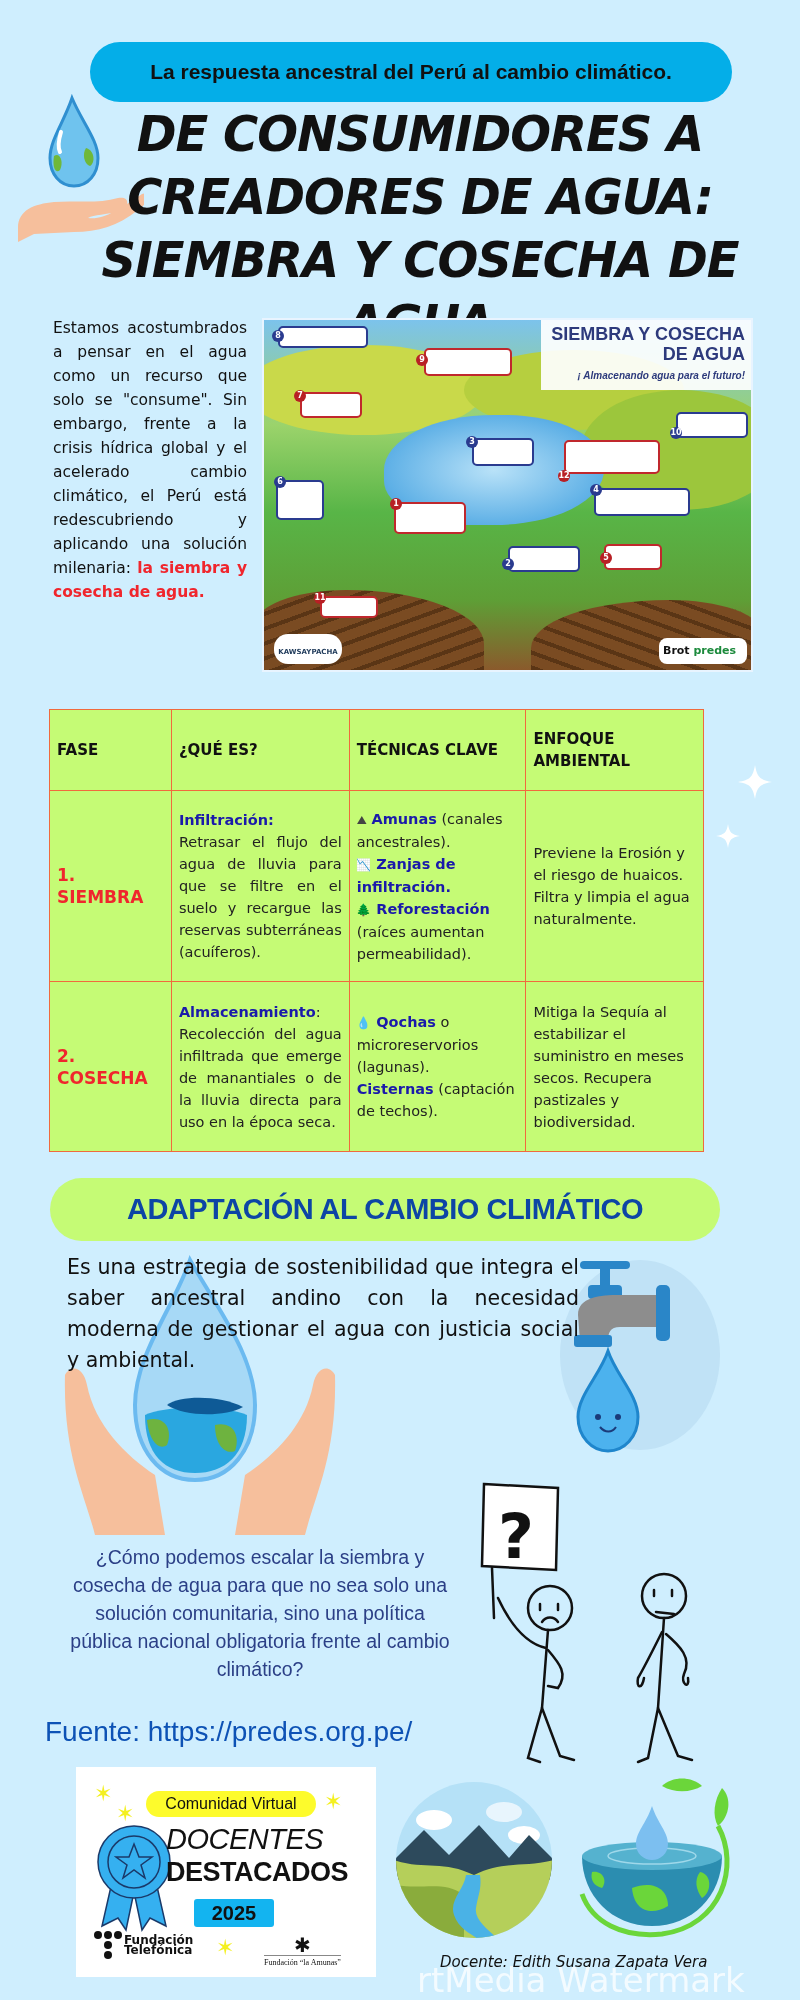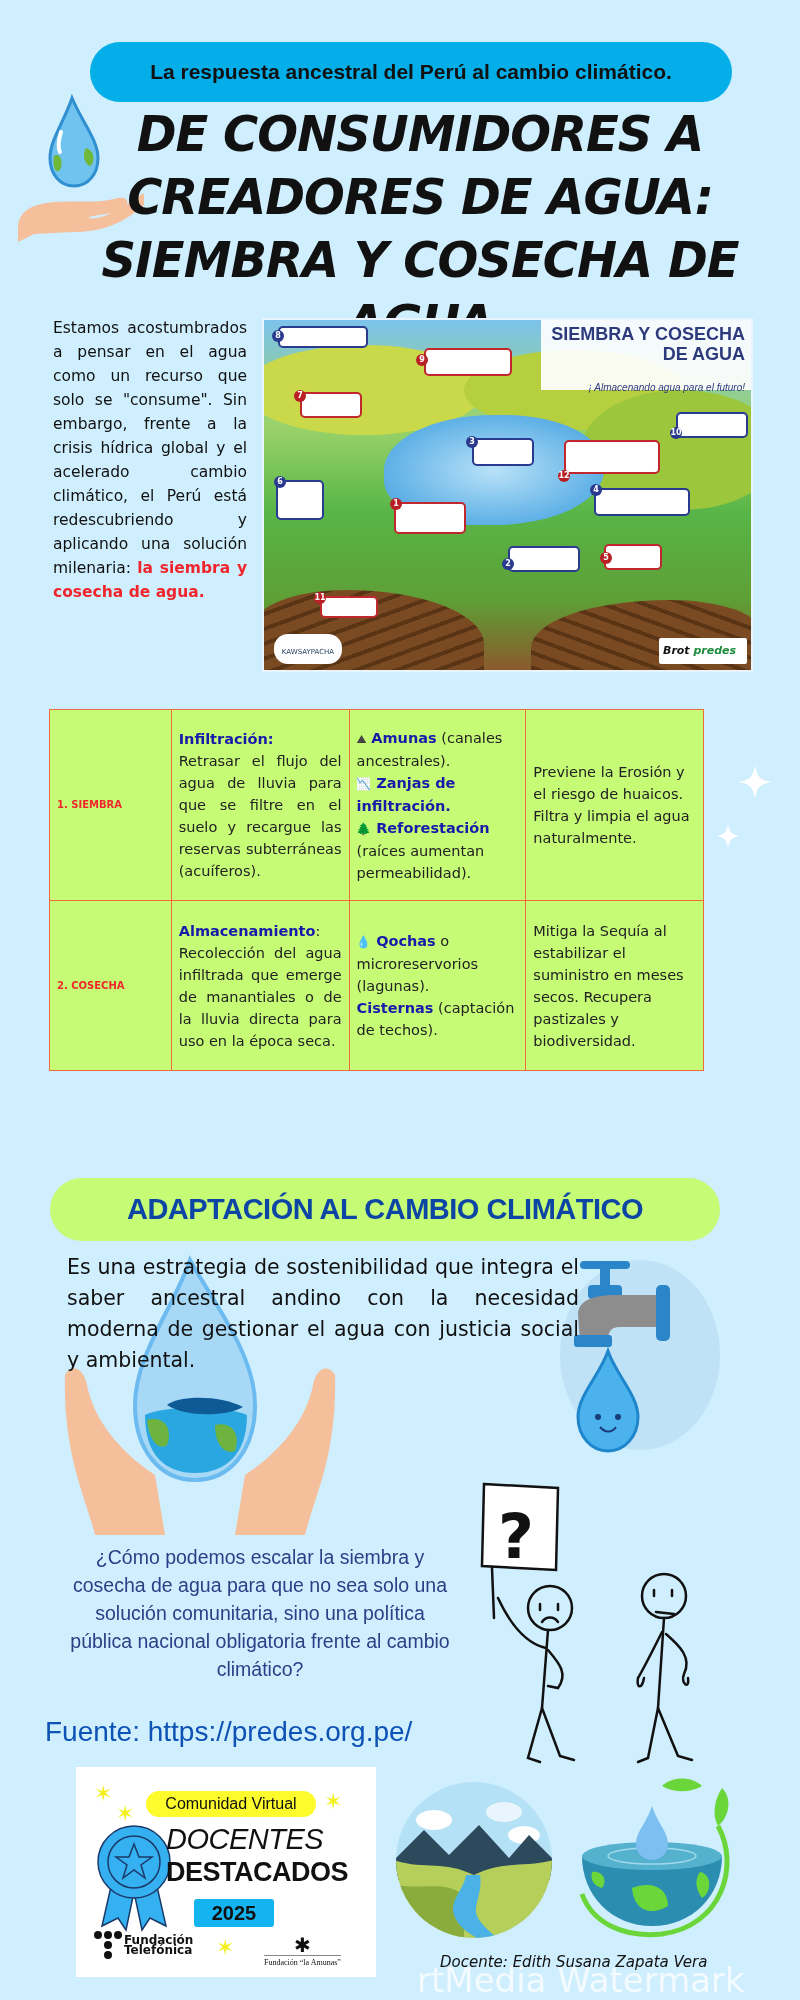--- a/index.html
+++ b/index.html
@@ -51,53 +51,53 @@
   .poster .hill1 { position:absolute; left:-20px; top:25px; width:240px; height:90px; background:#c9d94a; border-radius:50%; }
   .poster .hill2 { position:absolute; left:200px; top:30px; width:220px; height:80px; background:#b6cf3f; border-radius:50%; }
   .poster .hill3 { position:absolute; right:-30px; top:70px; width:200px; height:120px; background:#9cc63c; border-radius:50%; }
   .poster .field1 { position:absolute; left:-10px; bottom:-10px; width:230px; height:90px; background: repeating-linear-gradient(160deg,#7a4b22 0 10px,#5a3515 10px 14px); border-radius: 40% 60% 0 0; }
   .poster .field2 { position:absolute; right:-10px; bottom:-10px; width:230px; height:80px; background: repeating-linear-gradient(20deg,#7a4b22 0 10px,#5a3515 10px 14px); border-radius: 60% 40% 0 0; }
   .poster .title-box {
     position: absolute; right: 0; top: 0; width: 210px; height: 70px;
     background: rgba(255,255,255,0.92); text-align: right; padding: 4px 6px 0 0;
   }
   .poster .title-box .t1 { font-family:"Liberation Sans",sans-serif; font-weight:bold; font-size: 18px; color:#2d3a7c; line-height: 20px; }
-  .poster .title-box .t2 { font-family:"Liberation Sans",sans-serif; font-style:italic; font-weight:normal; font-size: 10px; color:#2d3a7c; margin-top: 18px; }
+  .poster .title-box .t2 { font-family:"Liberation Sans",sans-serif; font-style:italic; font-weight:bold; font-size: 10px; color:#2d3a7c; margin-top: 6px; }
   .poster .callout {
     position:absolute; background:#fff; border:2px solid #c0282d; border-radius:5px;
     font-size: 4px; line-height: 5px; color:#333; padding: 2px 3px;
   }
   .poster .callout.blue { border-color:#2a3b8f; }
   .poster .num {
     position:absolute; width: 12px; height: 12px; border-radius:50%;
     background:#2a3b8f; color:#fff; font-size:8px; font-weight:bold; text-align:center; line-height:12px;
   }
   .poster .num.red { background:#b82025; }
   .poster .logo-l {
     position:absolute; left:10px; bottom:6px; width:68px; height:30px; background:#fff; border-radius:14px;
-    font-size: 7px; font-weight: normal; color:#1f3a5a; text-align:center; padding-top:14px;
+    font-size: 7px; font-weight: bold; color:#1f3a5a; text-align:center; padding-top:14px;
   }
   .poster .logo-r {
-    position:absolute; right:4px; bottom:6px; width:88px; height:26px; background:#fff; border-radius:2px;
-    font-size: 11px; font-weight: bold; color:#111; padding: 6px 4px; font-style: italic;
+    position:absolute; right:4px; bottom:6px; width:88px; height:26px; background:#fff; border-radius:8px;
+    font-size: 11px; font-weight: bold; color:#111; padding: 6px 4px;
   }
   .poster .logo-r .g { color:#1c8a3c; }
 
   
   .fase-table {
     left: 49px; top: 709px; width: 655px;
     border-collapse: collapse; background: #c5fb75;
     font-family: "DejaVu Sans", sans-serif; font-size: 14.5px; line-height: 22px; color: #222;
   }
   .fase-table td, .fase-table th {
     border: 1.5px solid #f06a3d; vertical-align: middle; padding: 8px 7px;
     text-align: left;
   }
   .fase-table th { font-weight: bold; font-size: 15px; color: #111; height: 81px; }
-  .fase-table .phase { color: #f0262d; font-weight: bold; font-size: 10px; }
+  .fase-table .phase { color: #f0262d; font-weight: bold; font-size: 17px; }
   .fase-table .term { color: #1a1aaa; font-weight: bold; }
   .fase-table .just { text-align: justify; }
 
   
   .adapt-pill {
     left: 50px; top: 1178px; width: 670px; height: 63px;
     background: #c5fb75; border-radius: 32px;
     display:flex; align-items:center; justify-content:center;
     font-family: "Liberation Sans", sans-serif; font-weight: bold; font-size: 29px; color: #0d45a5;
     letter-spacing: -0.5px;
@@ -221,20 +221,26 @@
 </div>
 
 <table class="abs fase-table">
   <colgroup>
     <col style="width:122px">
       <col style="width:178px">
       <col style="width:177px">
       <col style="width:178px">
   </colgroup>
   <tbody>
+      <tr>
+    <th>FASE</th>
+    <th>¿QUÉ ES?</th>
+    <th>TÉCNICAS CLAVE</th>
+    <th>ENFOQUE AMBIENTAL</th>
+  </tr>
   <tr style="height:191px">
     <td class="phase">1. SIEMBRA</td>
     <td class="just">
       <span class="term">Infiltración:</span><br>
       <span>Retrasar el flujo del agua de lluvia para que se filtre en el suelo y recargue las reservas subterráneas (acuíferos).</span>
     </td>
     <td>
       <span style="font-size:12px;color:#444">⛰</span>
       <span class="term">Amunas</span><span> (canales ancestrales).</span><br>
       <span style="font-size:12px">📉</span>

